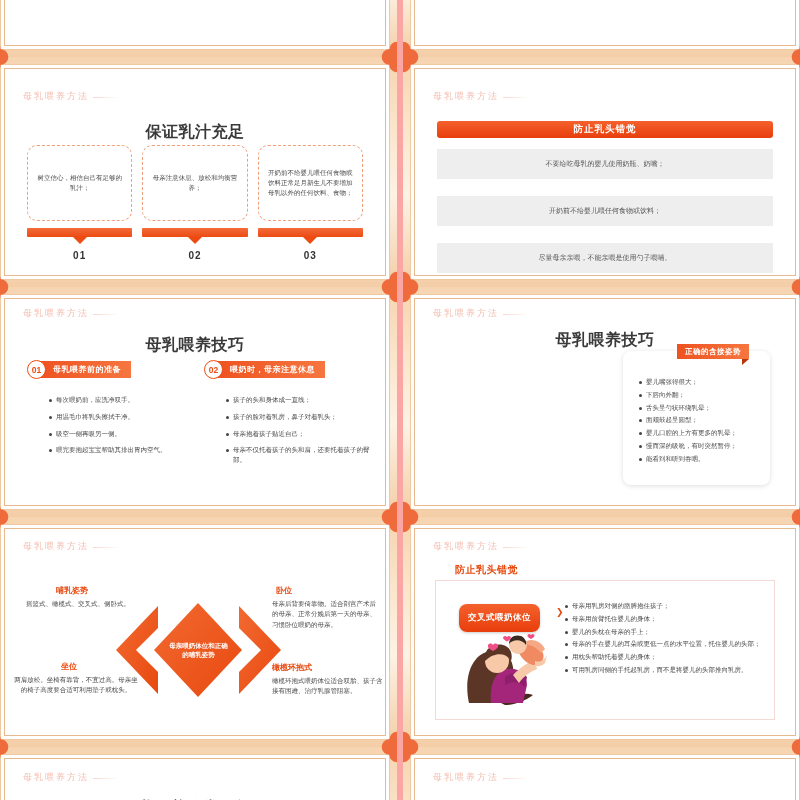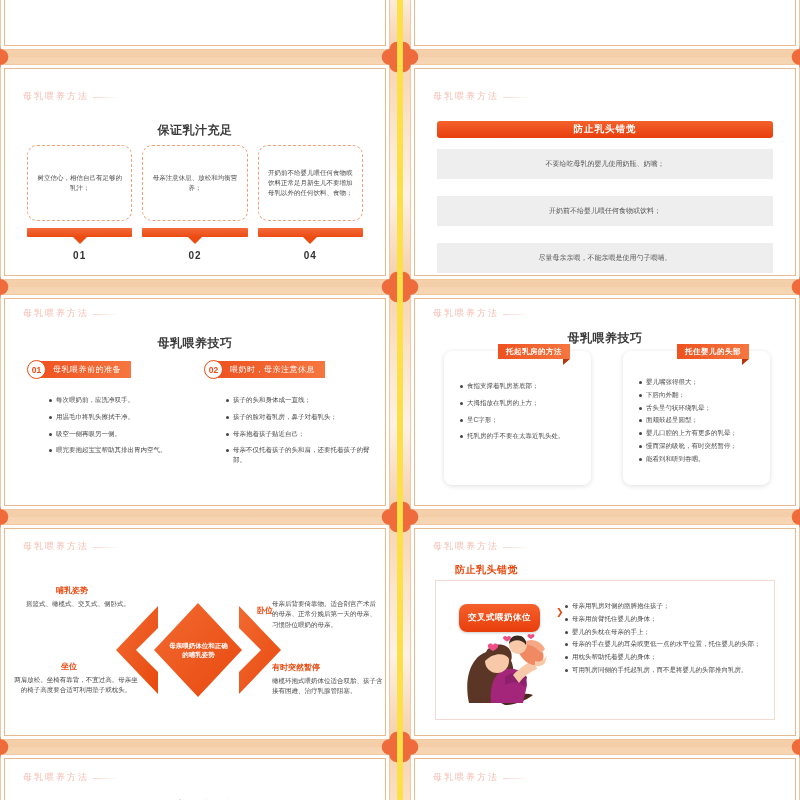--- a/index.html
+++ b/index.html
@@ -3,21 +3,21 @@
 <meta charset="utf-8">
 <style>
   * { margin:0; padding:0; box-sizing:border-box; }
   html,body{ width:800px; height:800px; }
   body{
     font-family:"Liberation Sans","DejaVu Sans",sans-serif;
     background:#ffffff;
     overflow:hidden;
   }
   
-  #page{ position:relative; width:800px; height:800px; background:#fde047; }
+  #page{ position:relative; width:800px; height:800px; background:#fca5a5; }
 
   .slide{
     position:absolute;
     background:#ffffff;
     overflow:hidden;
   }
   
   .frame-outer{
     position:absolute; inset:0;
     background:linear-gradient(180deg,#f6d4b1 0%,#fbe7cf 35%,#fdf2e4 60%,#f3cda6 100%);
@@ -59,21 +59,21 @@
     position:absolute;
     left:calc(100% + 4px);
     top:50%;
     width:26px; height:1px;
     background:linear-gradient(90deg,#f7cfc4,rgba(247,207,196,0));
   }
 
   .s-title{
     position:absolute; left:0; right:0;
     text-align:center;
-    font-size:12px; font-weight:bold; color:#3a3a3a;
+    font-size:16px; font-weight:bold; color:#3a3a3a;
     letter-spacing:.5px;
   }
 
   
   .dash-row{ position:absolute; display:flex; gap:10px; left:26px; right:26px; }
   .dash-col{ flex:1; display:flex; flex-direction:column; align-items:stretch; }
   .dash-box{
     border:1px dashed #f0a07c;
     border-radius:10px;
     height:76px;
@@ -129,21 +129,21 @@
     border:1.4px solid #ec4c12; background:#fff;
     color:#ec4c12; font-size:8.5px; font-weight:bold;
     display:flex;align-items:center;justify-content:center;
     z-index:2;
   }
   .tab-bar{
     margin-left:-9px;
     height:17px; padding:0 10px 0 16px;
     background:linear-gradient(90deg,#ef5a25,#f4seg);
     background:linear-gradient(90deg,#ee5220,#f6763f);
-    color:#fff; font-size:8px; font-weight:normal;
+    color:#fff; font-size:8px; font-weight:bold;
     display:flex;align-items:center;
     letter-spacing:.5px;
     white-space:nowrap;
   }
   .bul{ position:absolute; }
   .bul li{
     list-style:none;
     font-size:6.5px; line-height:1.5; color:#4a4a4a;
     margin-bottom:7px;
     padding-left:7px; position:relative;
@@ -307,21 +307,21 @@
           <div class="bar-num">02</div>
         </div>
         <div class="dash-col">
           <div class="dash-box">
             <span>开奶前不给婴儿喂任何食物或饮料正常足月新生儿不要增加母乳以外的任何饮料、食物；</span>
           </div>
           <div class="bar-wrap">
             <div class="bar"></div>
             <i class="bar-tip"></i>
           </div>
-          <div class="bar-num">04</div>
+          <div class="bar-num">03</div>
         </div>
       </div>
     </div>
     <div class="orn tl">
       <svg viewBox="0 0 40 40">
           <g fill="#ef6b3c">
             <circle cx="11" cy="20" r="9"></circle>
             <circle cx="29" cy="20" r="9"></circle>
             <circle cx="20" cy="11" r="9"></circle>
             <circle cx="20" cy="29" r="9"></circle>
@@ -502,32 +502,23 @@
 
   <div class="slide" style="left:403px;top:287px;width:404px;height:230px;">
     <div class="frame-outer"></div>
     <div class="frame-inner">
       <div class="frame-line"></div>
 
       <div class="wm" style="top:12px;">母乳喂养方法</div>
 
       <div class="s-title" style="top:35px;">母乳喂养技巧</div>
 
-      <div class="card" style="left:33px;top:56px;width:147px;height:134px;">
-        <div class="ribbon" style="left:54px;">托起乳房的方法</div>
-        <ul class="bul" style="left:16px;top:30px;width:120px;">
-          <li>食指支撑着乳房基底部；</li>
-          <li>大拇指放在乳房的上方；</li>
-          <li>呈C字形；</li>
-          <li>托乳房的手不要在太靠近乳头处。</li>
-        </ul>
-      </div>
 
       <div class="card" style="left:212px;top:56px;width:147px;height:134px;">
-        <div class="ribbon" style="left:54px;">托住婴儿的头部</div>
+        <div class="ribbon" style="left:54px;">正确的含接姿势</div>
         <ul class="bul" style="left:16px;top:26px;width:125px;">
           <li style="margin-bottom:3px;">婴儿嘴张得很大；</li>
           <li style="margin-bottom:3px;">下唇向外翻；</li>
           <li style="margin-bottom:3px;">舌头呈勺状环绕乳晕；</li>
           <li style="margin-bottom:3px;">面颊鼓起呈圆型；</li>
           <li style="margin-bottom:3px;">婴儿口腔的上方有更多的乳晕；</li>
           <li style="margin-bottom:3px;">慢而深的吸吮，有时突然暂停；</li>
           <li style="margin-bottom:3px;">能看到和听到吞咽。</li>
         </ul>
       </div>
@@ -597,27 +588,27 @@
           <polygon points="0,52 42,8 42,30 20,52 42,74 42,96" fill="url(#og)"></polygon>
           <polygon points="165,52 123,8 123,30 145,52 123,74 123,96" fill="url(#og)"></polygon>
           <polygon points="82,5 126,52 82,99 38,52" fill="url(#og)"></polygon>
         </svg>
         <div class="chev-label">母亲喂奶体位和正确的哺乳姿势</div>
       </div>
 
       <div class="q-head" style="left:55px;top:60px;">哺乳姿势</div>
       <div class="q-body" style="left:18px;top:74px;width:118px;text-align:center;">摇篮式、橄榄式、交叉式、侧卧式。</div>
 
-      <div class="q-head" style="left:256px;top:60px;margin-top:20px;">卧位</div>
+      <div class="q-head" style="left:275px;top:60px;">卧位</div>
       <div class="q-body" style="left:271px;top:74px;width:110px;">母亲后背要倚靠物。适合剖宫产术后的母亲、正常分娩后第一天的母亲、习惯卧位喂奶的母亲。</div>
 
       <div class="q-head" style="left:60px;top:136px;">坐位</div>
       <div class="q-body" style="left:12px;top:150px;width:126px;text-align:center;">两肩放松。坐椅有靠背，不宜过高。母亲坐的椅子高度要合适可利用垫子或枕头。</div>
 
-      <div class="q-head" style="left:271px;top:137px;">有时突然暂停</div>
+      <div class="q-head" style="left:271px;top:137px;">橄榄环抱式</div>
       <div class="q-body" style="left:271px;top:151px;width:112px;">橄榄环抱式喂奶体位适合双胎、孩子含接有困难、治疗乳腺管阻塞。</div>
     </div>
     <div class="orn tl">
       <svg viewBox="0 0 40 40">
           <g fill="#ef6b3c">
             <circle cx="11" cy="20" r="9"></circle>
             <circle cx="29" cy="20" r="9"></circle>
             <circle cx="20" cy="11" r="9"></circle>
             <circle cx="20" cy="29" r="9"></circle>
             <rect x="11" y="11" width="18" height="18"></rect>

